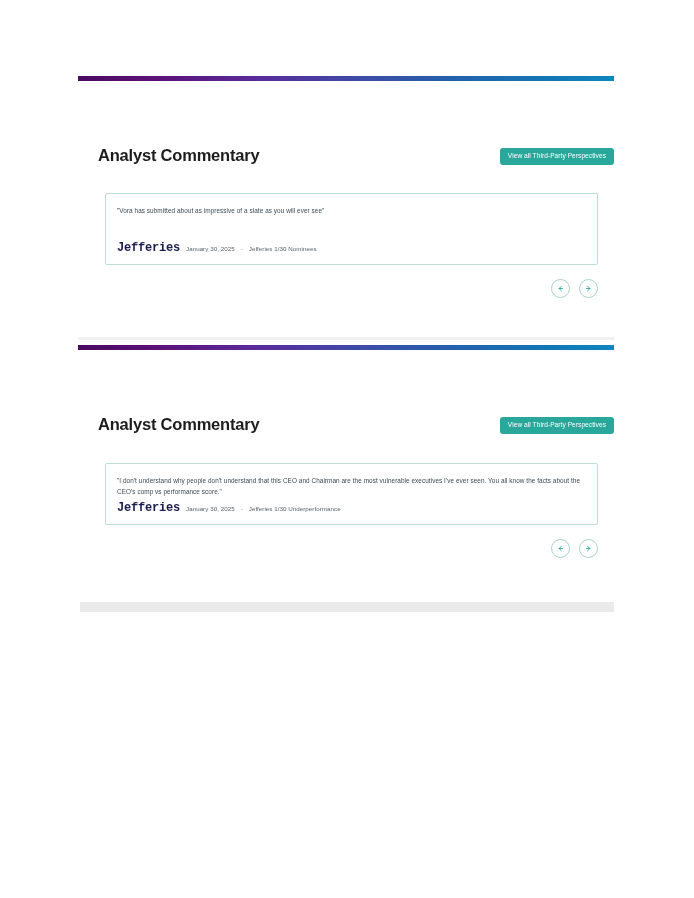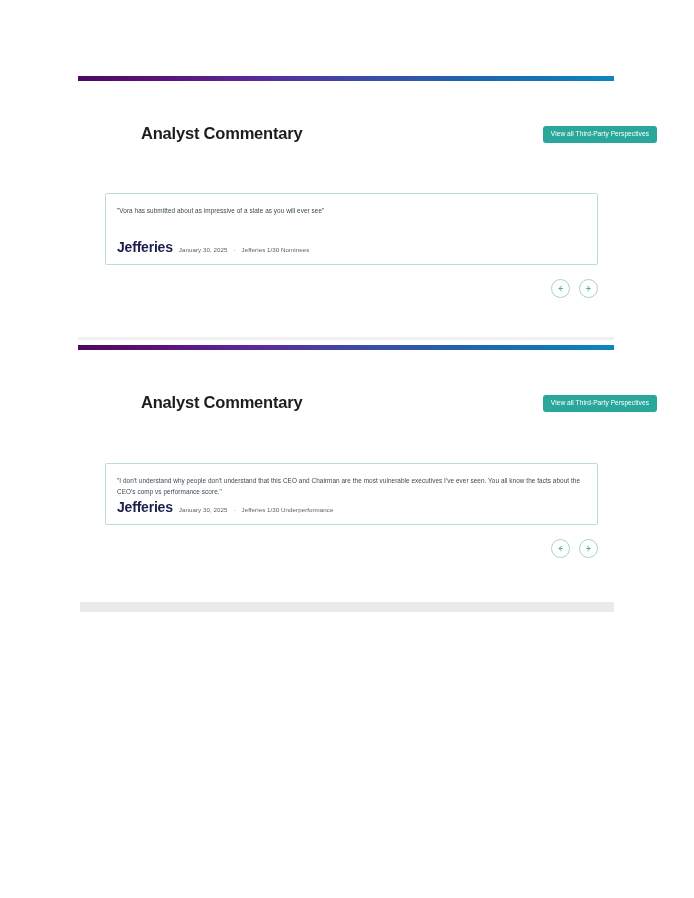--- a/index.html
+++ b/index.html
@@ -62,24 +62,23 @@
   .section-body {
     position: absolute;
     left: 0;
     top: 19px;
     width: 694px;
   }
 
   .header-row {
     position: absolute;
     left: 98px;
-    top: 43px;
+    top: 65px;
     width: 500px;
     height: 24px;
-    margin-left: 43px;
   }
   .title {
     position: absolute;
     left: 0;
     top: 0;
     margin: 0;
     font-family: "Liberation Sans Narrow", "Liberation Sans", sans-serif;
     font-size: 16.5px;
     font-weight: bold;
     color: #1d1d1d;
@@ -132,22 +131,22 @@
   .attribution {
     position: absolute;
     left: 11px;
     bottom: 9px;
     display: flex;
     align-items: baseline;
     gap: 6px;
     white-space: nowrap;
   }
   .source-name {
-    font-family: Liberation Sans, sans-serif;
-    font-size: 14px;
+    font-family: Liberation Mono, monospace;
+    font-size: 12px;
     font-weight: bold;
     color: #1b1c50;
     letter-spacing: -0.2px;
     margin-top: 9px;
   }
   .attr-date,
   .attr-sep,
   .attr-ref {
     font-family: "Liberation Sans", sans-serif;
     font-size: 6.2px;

